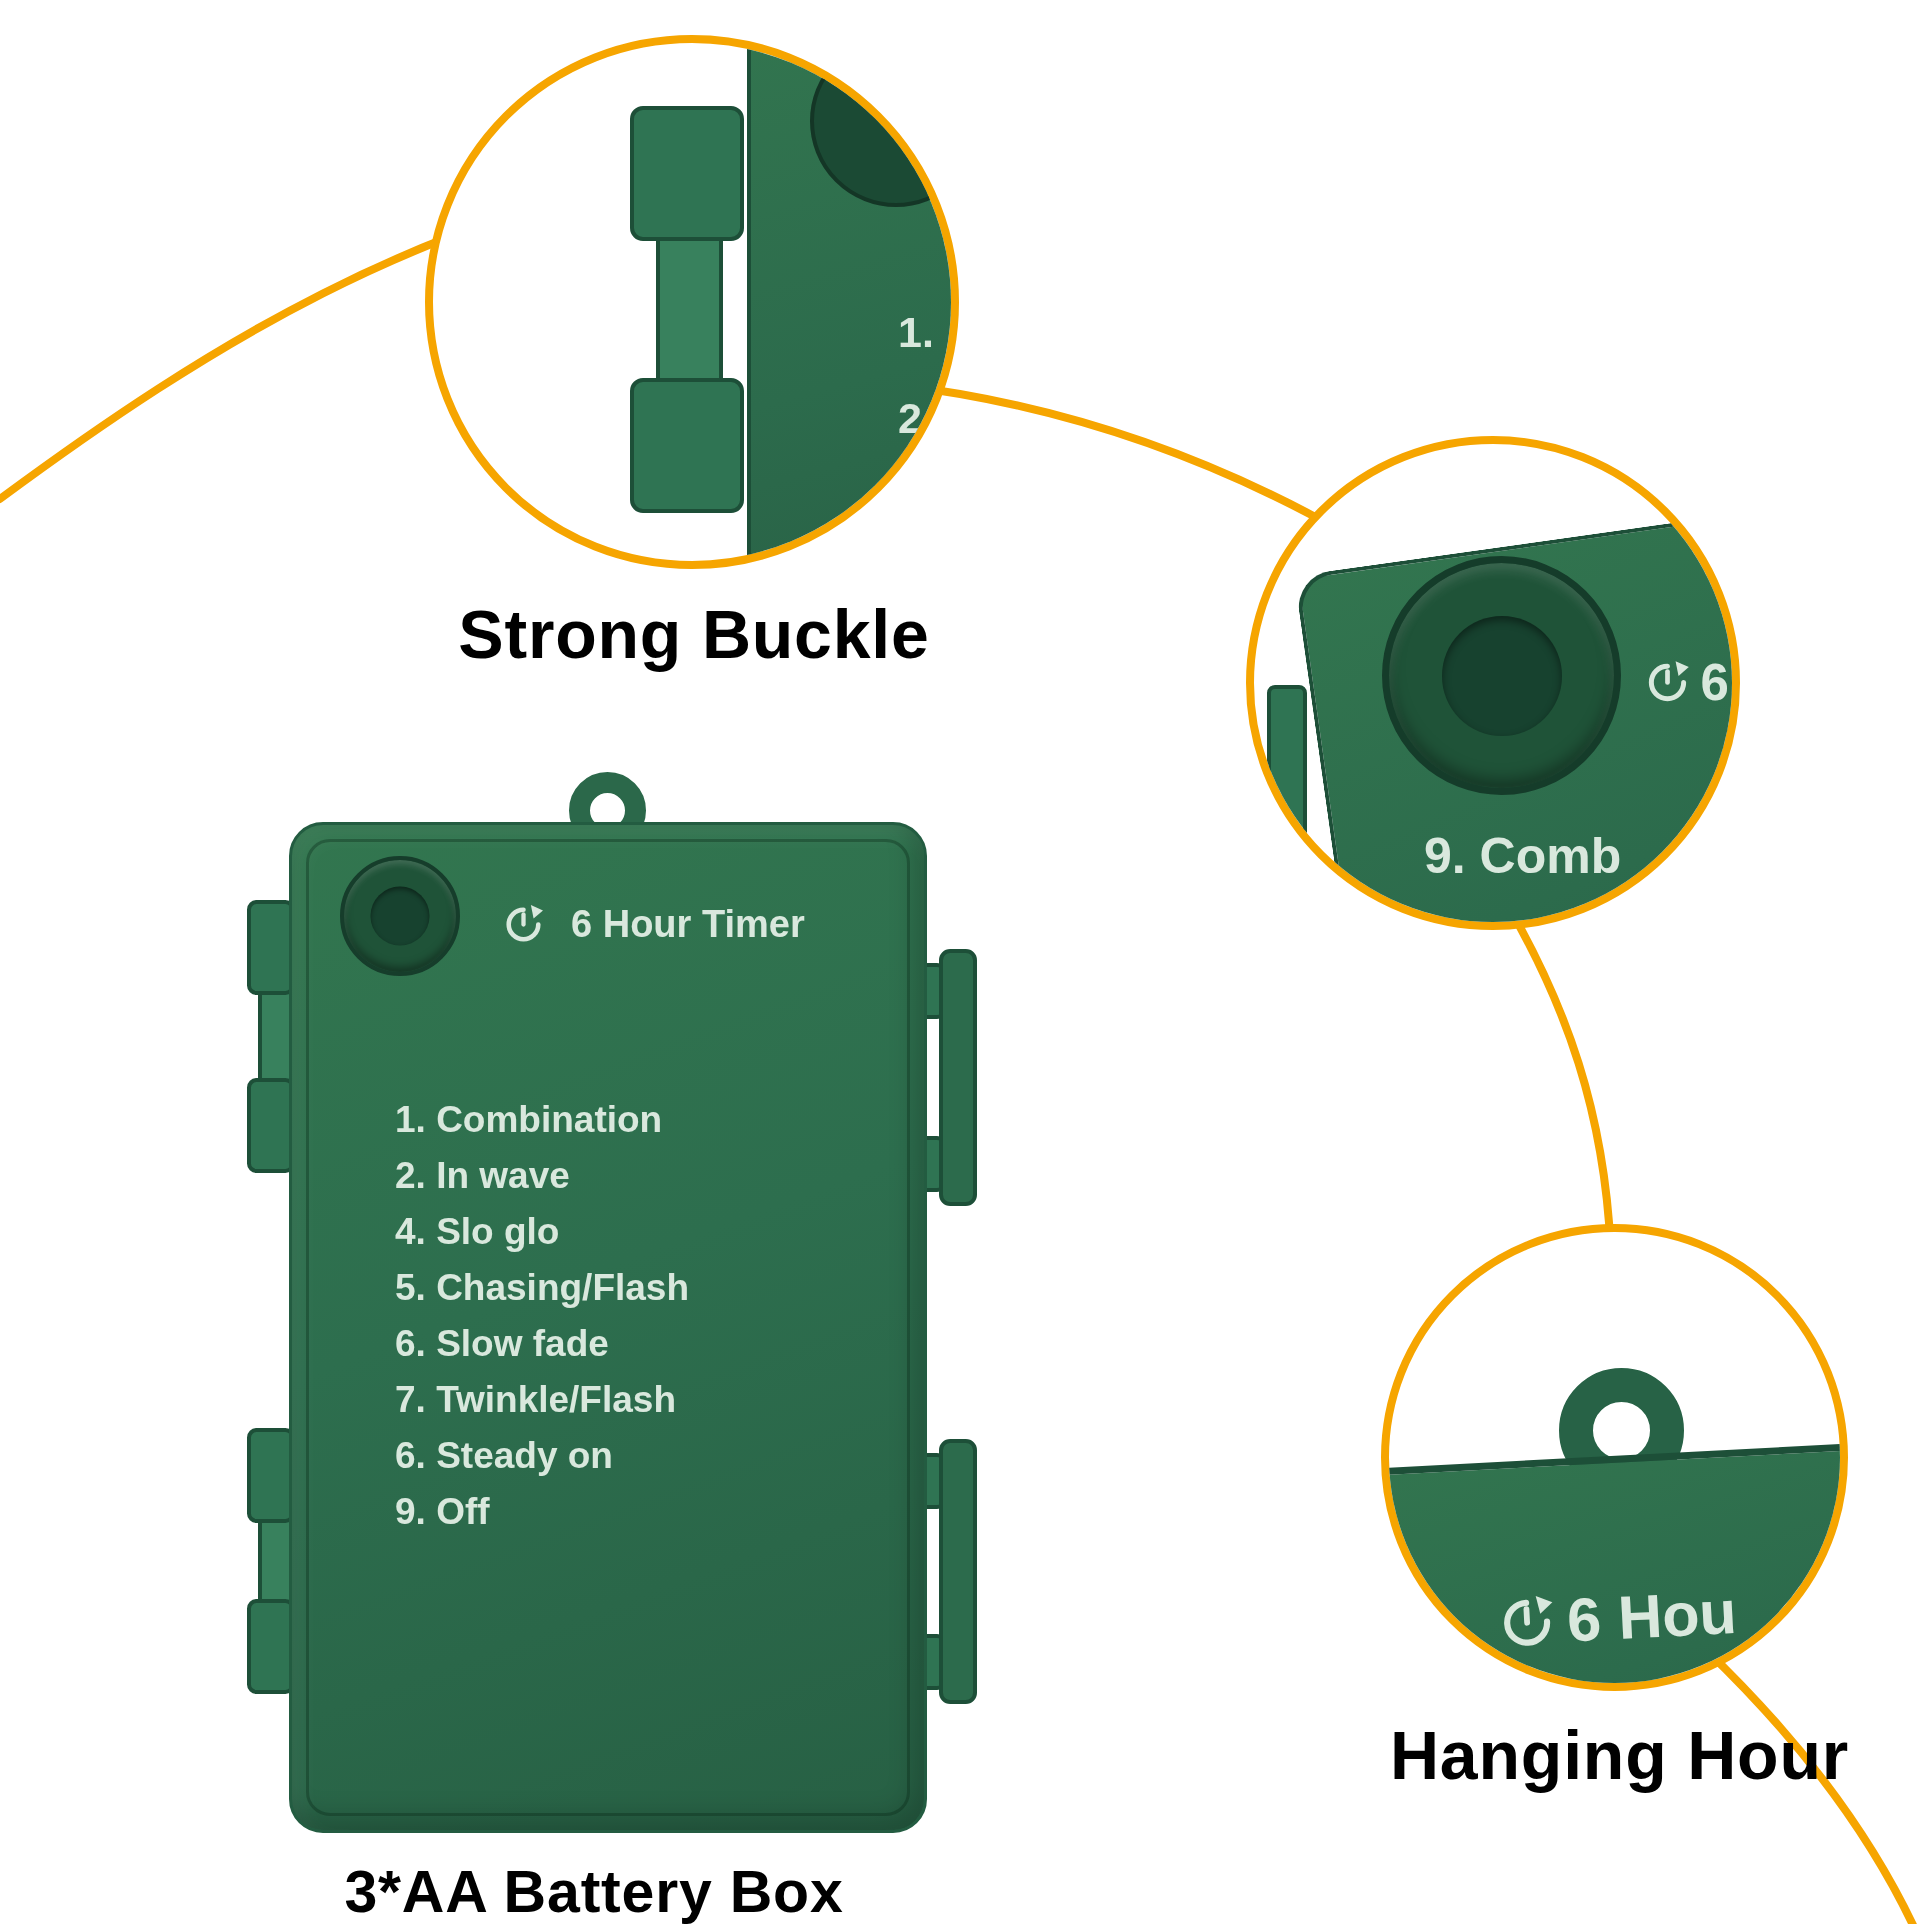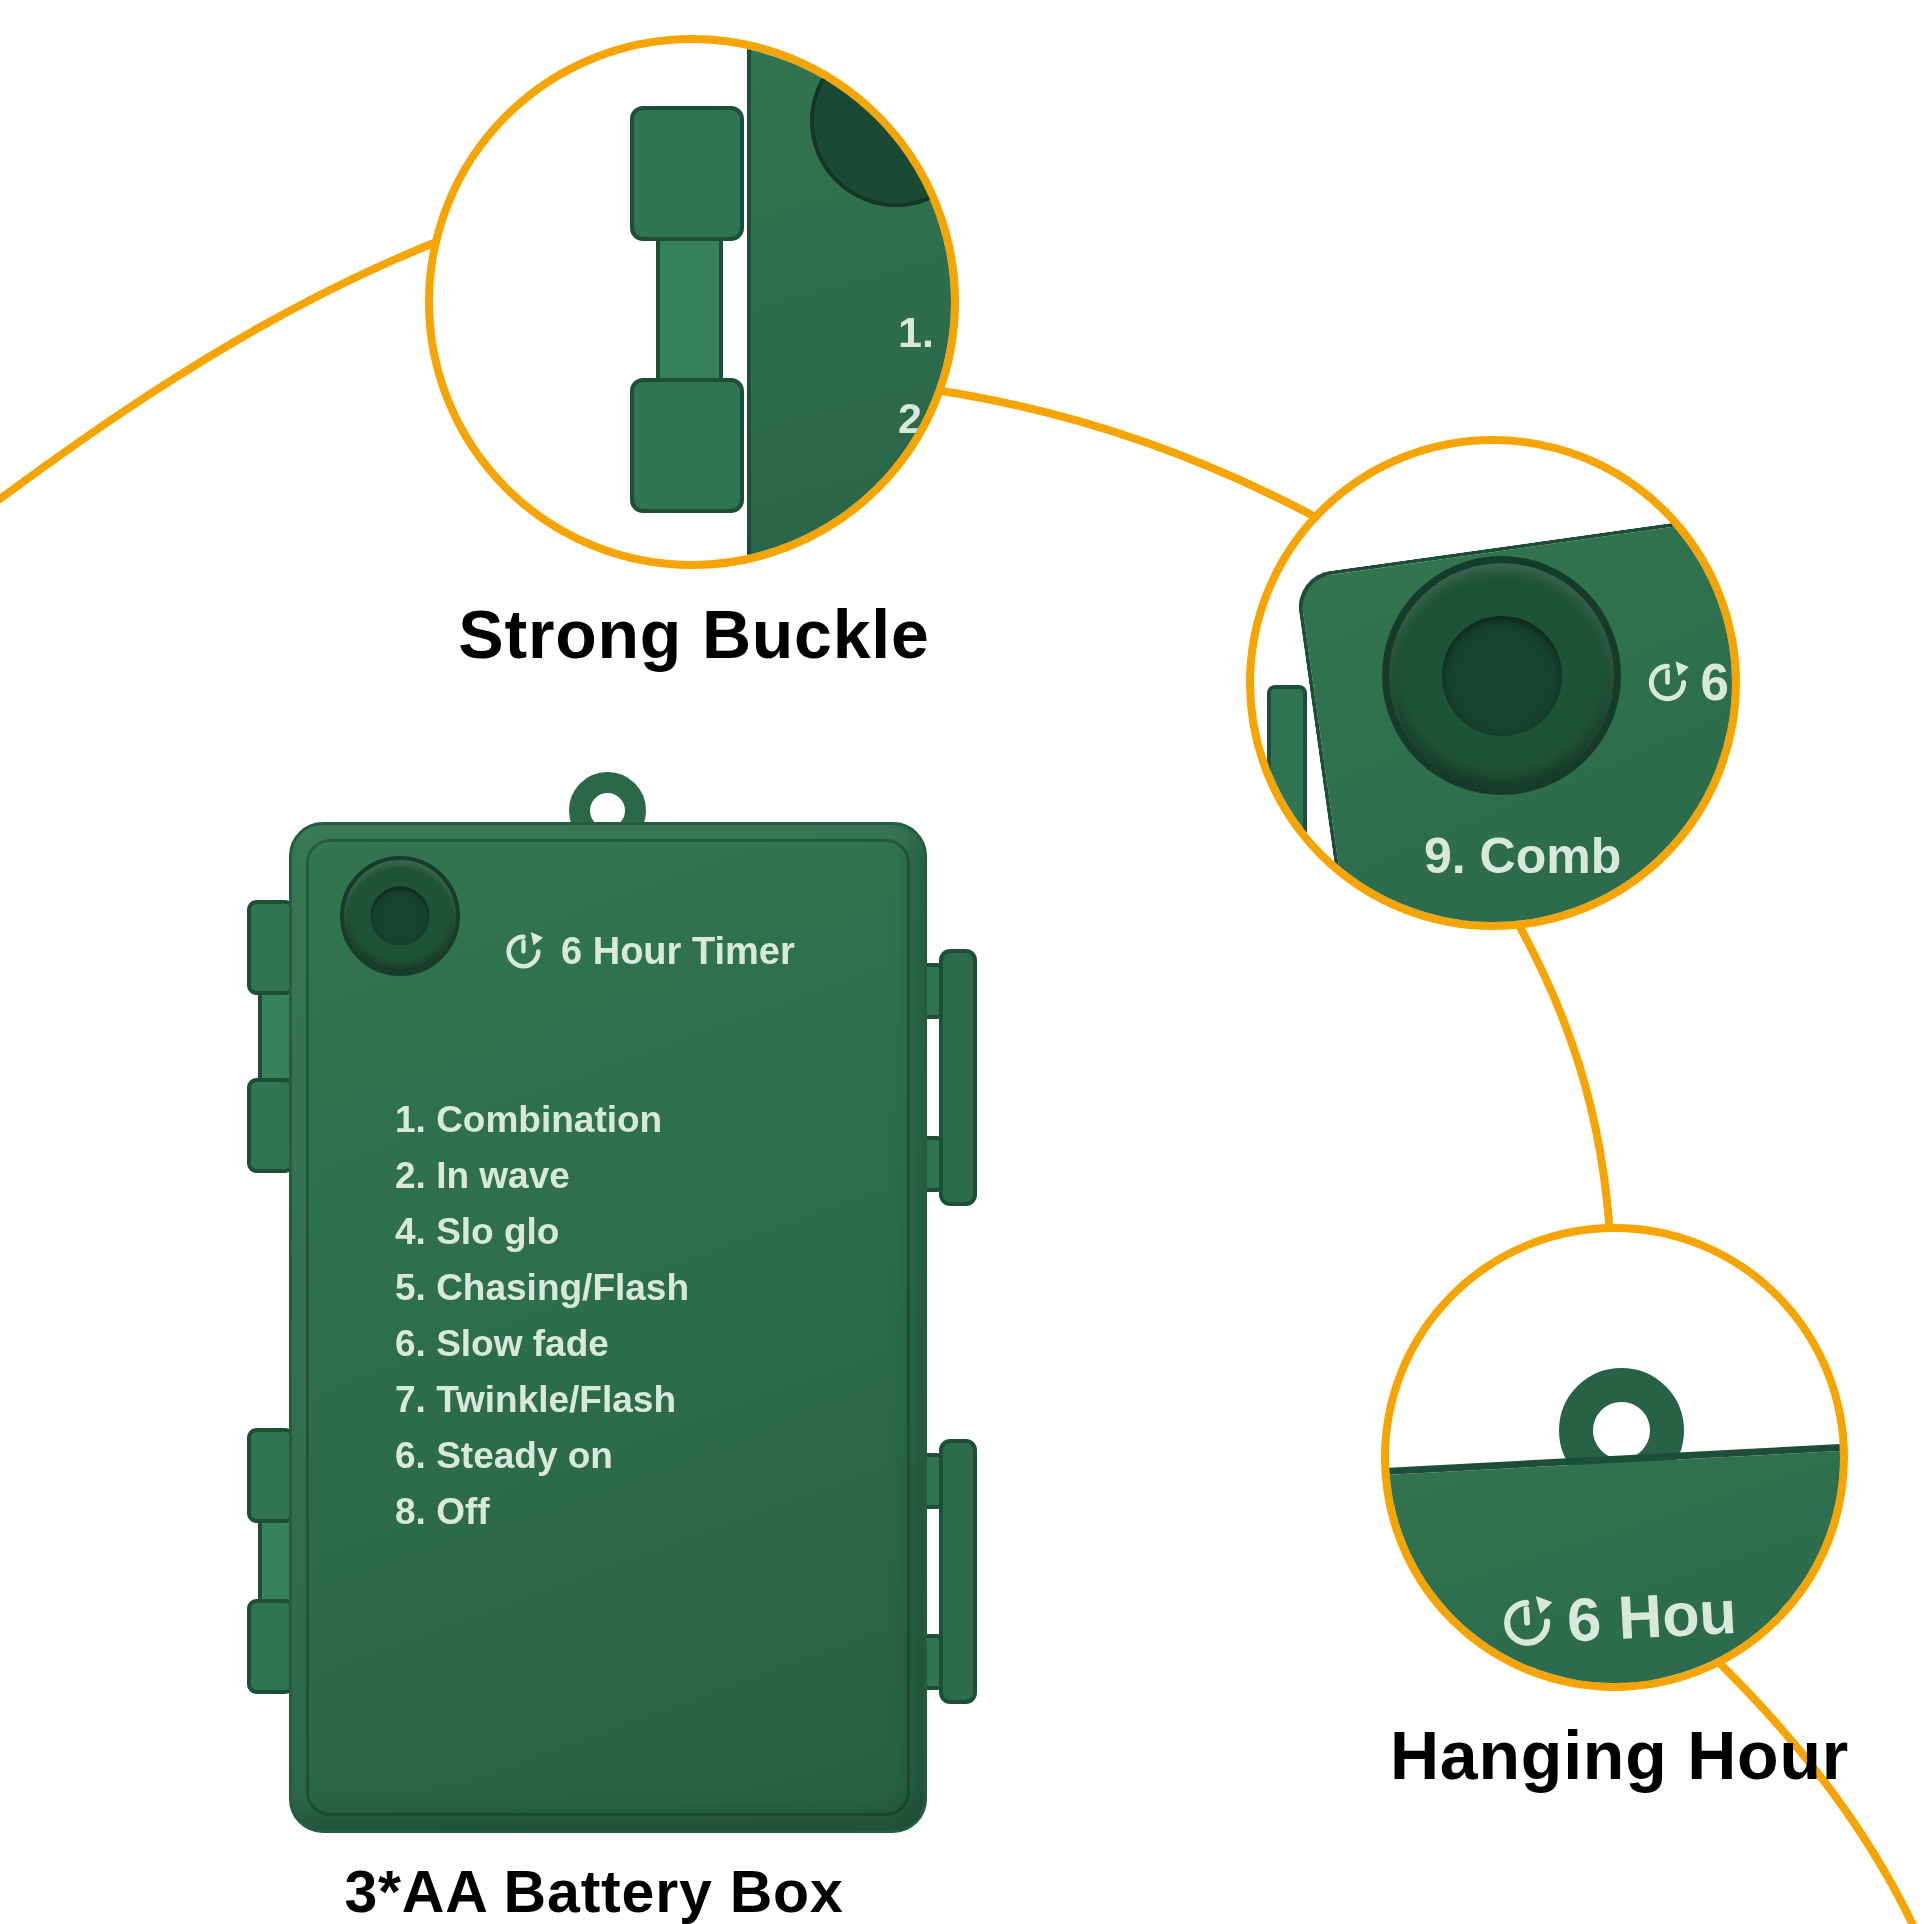--- a/index.html
+++ b/index.html
@@ -70,21 +70,21 @@
     border-radius:34px;border:3.2px solid #235C41;
     background:linear-gradient(160deg,#32764f 0%,#2d6e4e 45%,#276044 100%);
     box-shadow:inset -9.6px -13px 27px rgba(0,0,0,0.20), inset 9.6px 11.2px 21px rgba(255,255,255,0.06);}
   #battery-box::after{content:"";position:absolute;inset:14.4px;border:3.2px solid rgba(8,40,24,0.35);border-radius:24px;pointer-events:none;}
 
   #mode-button-main{position:absolute;left:48px;top:31px;width:120px;height:120px;border-radius:50%;
     background:#1F5338;border:4.8px solid #163D2B;
     box-shadow:inset 0 4px 6.4px rgba(255,255,255,0.16), inset 0 -4.8px 8px rgba(0,0,0,0.38);}
   #mode-button-main::after{content:"";position:absolute;left:50%;top:50%;width:59px;height:59px;transform:translate(-50%,-50%);border-radius:50%;background:#17422F;box-shadow:inset 0 2.4px 5.6px rgba(0,0,0,0.45);}
 
-  .timer-row{position:absolute;left:210px;top:105px;display:flex;align-items:center;gap:16px;color:#D9E8DD;}
+  .timer-row{position:absolute;left:210px;top:78px;display:flex;align-items:center;gap:26px;color:#D9E8DD;}
   .timer-row .timer-label{font-size:38px;font-weight:bold;}
   .timer-icon{display:inline-block;color:#D9E8DD;line-height:0;}
   .ti-box{width:43px;height:43px;} .ti-c2{width:47px;height:47px;} .ti-c3{width:58px;height:58px;}
 
   #mode-list{position:absolute;left:103px;top:223px;margin-top:44px;}
   .mode-line{font-size:37px;font-weight:bold;color:#D9E8DD;line-height:56px;white-space:nowrap;}
 </style>
 </head>
 <body>
 
@@ -182,20 +182,20 @@
     </div>
 
     <div id="mode-list">
       <div class="mode-line">1. Combination</div>
       <div class="mode-line">2. In wave</div>
       <div class="mode-line">4. Slo glo</div>
       <div class="mode-line">5. Chasing/Flash</div>
       <div class="mode-line">6. Slow fade</div>
       <div class="mode-line">7. Twinkle/Flash</div>
       <div class="mode-line">6. Steady on</div>
-      <div class="mode-line">8. Off</div>
+      <div class="mode-line">9. Off</div>
     </div>
   </div>
 
   <div class="caption" id="cap-battery-box">3*AA Battery Box</div>
 
 </div>
 
 
 </body></html>

